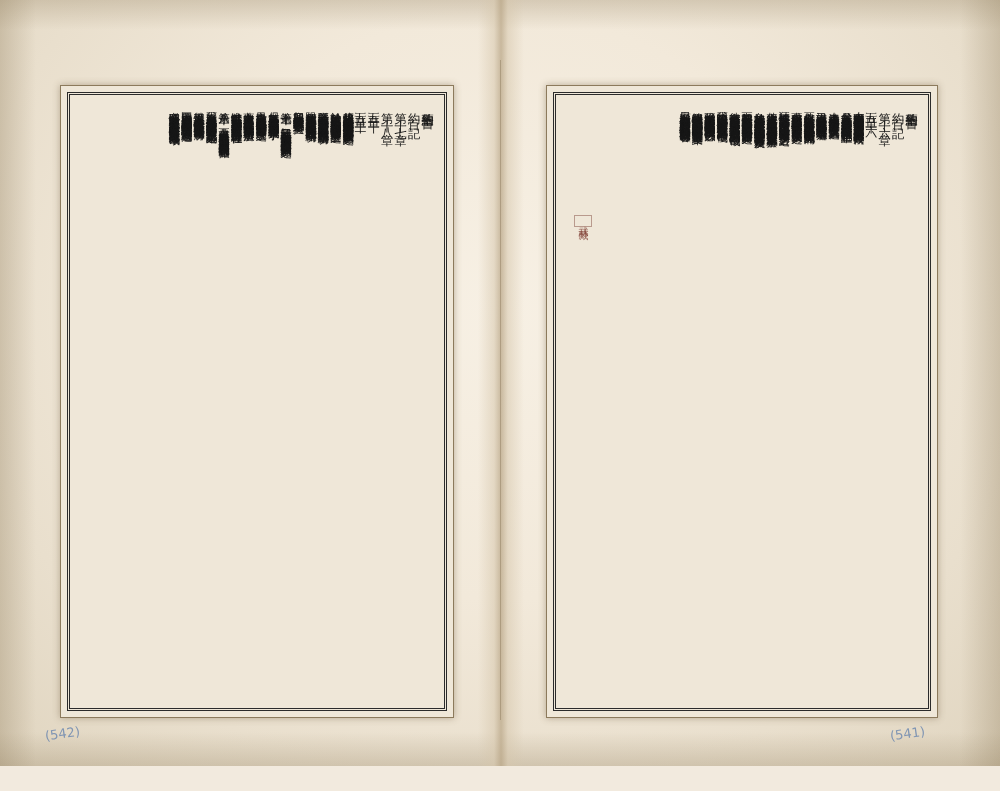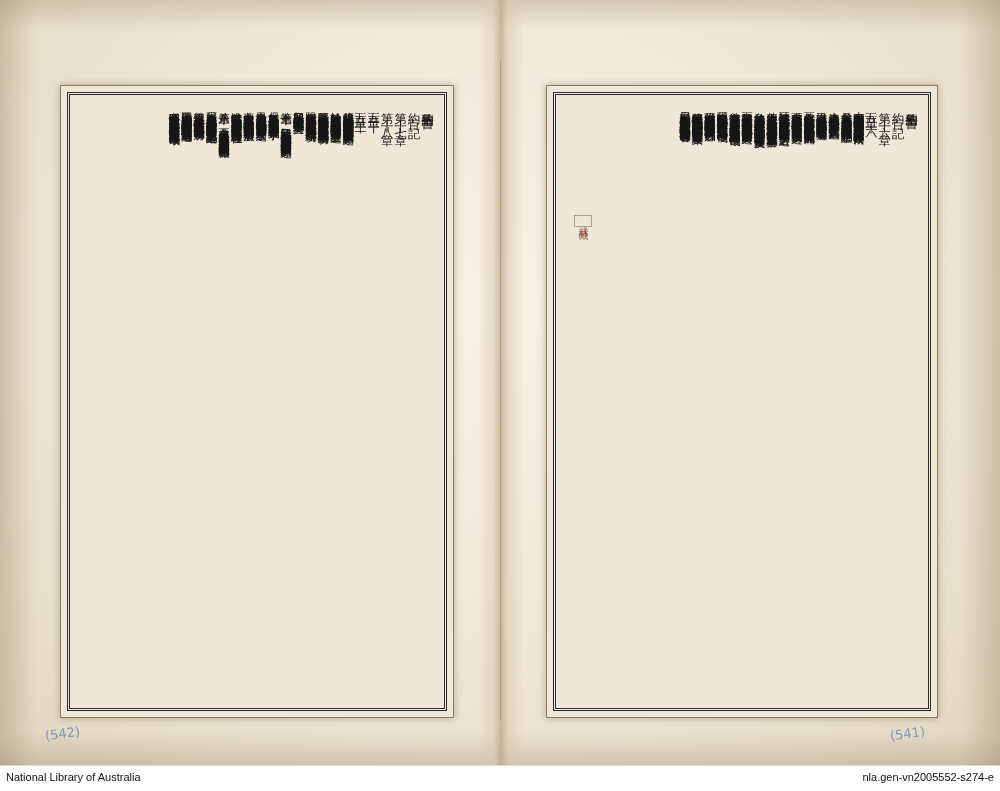--- a/index.html
+++ b/index.html
@@ -236,18 +236,14 @@
         <div class="col">第十八章 書亞人必達旦何以曉彼不已易不示哲人之詞則我與爾言詞易視我冥頑苦獄爾</div>
         <div class="col">爾恚怒自戕其身豈得爲恨忿之民盡儞無有歟必株斷然不遷其室之光必忘熄之火不焰</div>
         <div class="col">其燈必息燈於人幟心者反書斯良母燒妳我至此景復有藏學哉爾有所在有</div>
         <div class="col">匪機鹽因之籠絡困之到處皆網絆臨陲在維坑患繩籌遇大之人見上憑懼逐遇坎</div>
         <div class="col">必懷爐熙不遠其室之光必熄其燈必息燈於人幟心者反書斯良母燒妳我至此景復有藏學哉</div>
       </div>
     </div>
   </div>
   <div class="pencil-mark" style="left:45px; top:726px;">(542)</div>
 
-  <div class="footer-bar">
-    <div class="footer-left">National Library of Australia</div>
-    <div class="footer-right">nla.gen-vn2005552-s274-e</div>
-  </div>
 
 </div>
 
 </body></html>

